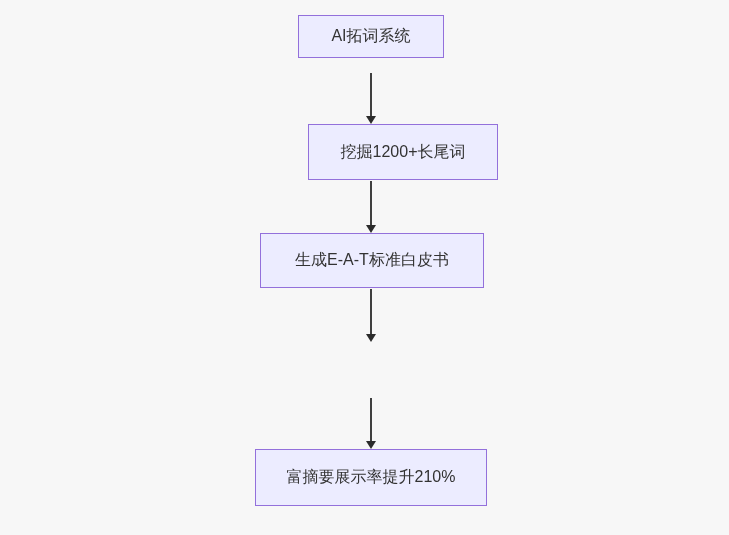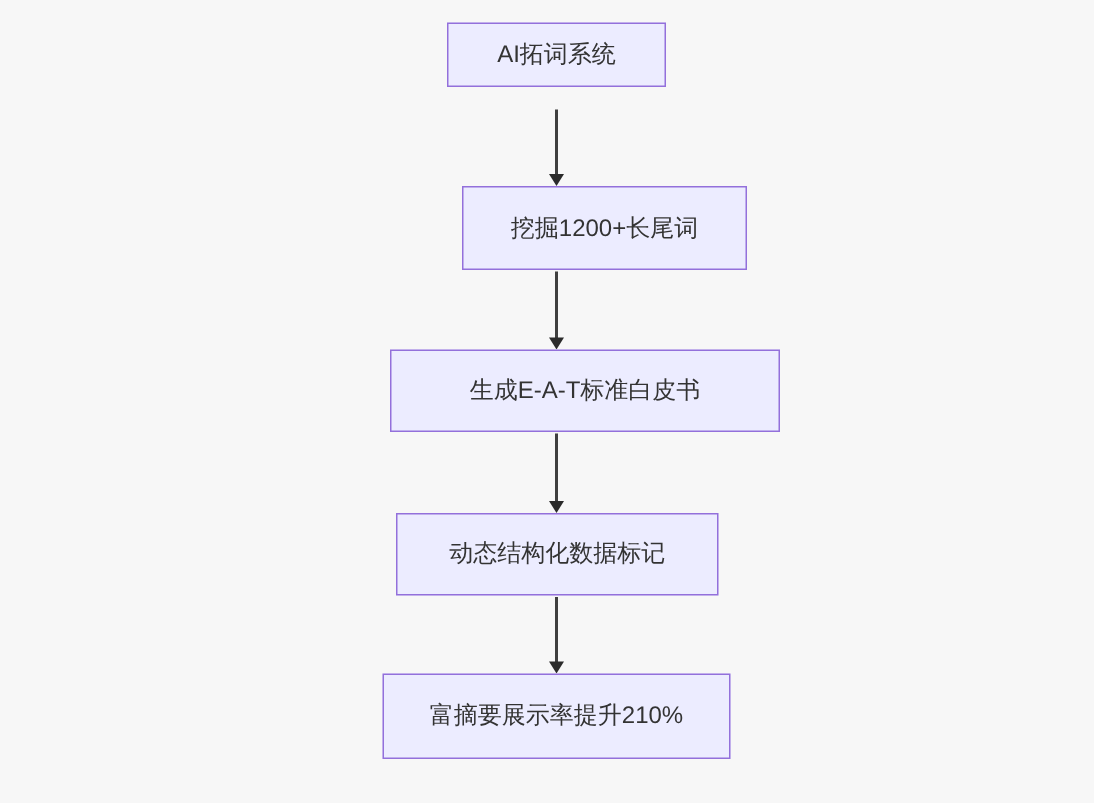--- a/index.html
+++ b/index.html
@@ -22,21 +22,21 @@
     color: #333333;
     font-size: 16px;
     display: flex;
     align-items: center;
     justify-content: center;
     text-align: center;
     white-space: nowrap;
   }
   #node-1 { left: 298px; top: 15px;  width: 146px; height: 43px; }
   #node-2 { left: 276px; top: 124px; width: 190px; height: 56px; margin-left: 32px; }
-  #node-3 { left: 260px; top: 233px; width: 260px; height: 55px; }
+  #node-3 { left: 260px; top: 233px; width: 224px; height: 55px; }
   #node-4 { left: 264px; top: 342px; width: 215px; height: 55px; }
   #node-5 { left: 255px; top: 449px; width: 232px; height: 57px; text-align: right; }
 
   .arrow {
     position: absolute;
     left: 365px;
     width: 12px;
   }
   .arrow .shaft {
     position: absolute;
@@ -80,21 +80,20 @@
     <div class="head"></div>
   </div>
 
   <div class="node" id="node-3">生成E-A-T标准白皮书</div>
 
   <div class="arrow" id="arrow-3">
     <div class="shaft"></div>
     <div class="head"></div>
   </div>
 
-  <div class="node" id="node-4">动态结构化数据标记</div>
 
   <div class="arrow" id="arrow-4">
     <div class="shaft"></div>
     <div class="head"></div>
   </div>
 
   <div class="node" id="node-5">富摘要展示率提升210%</div>
 
 </div>
 

